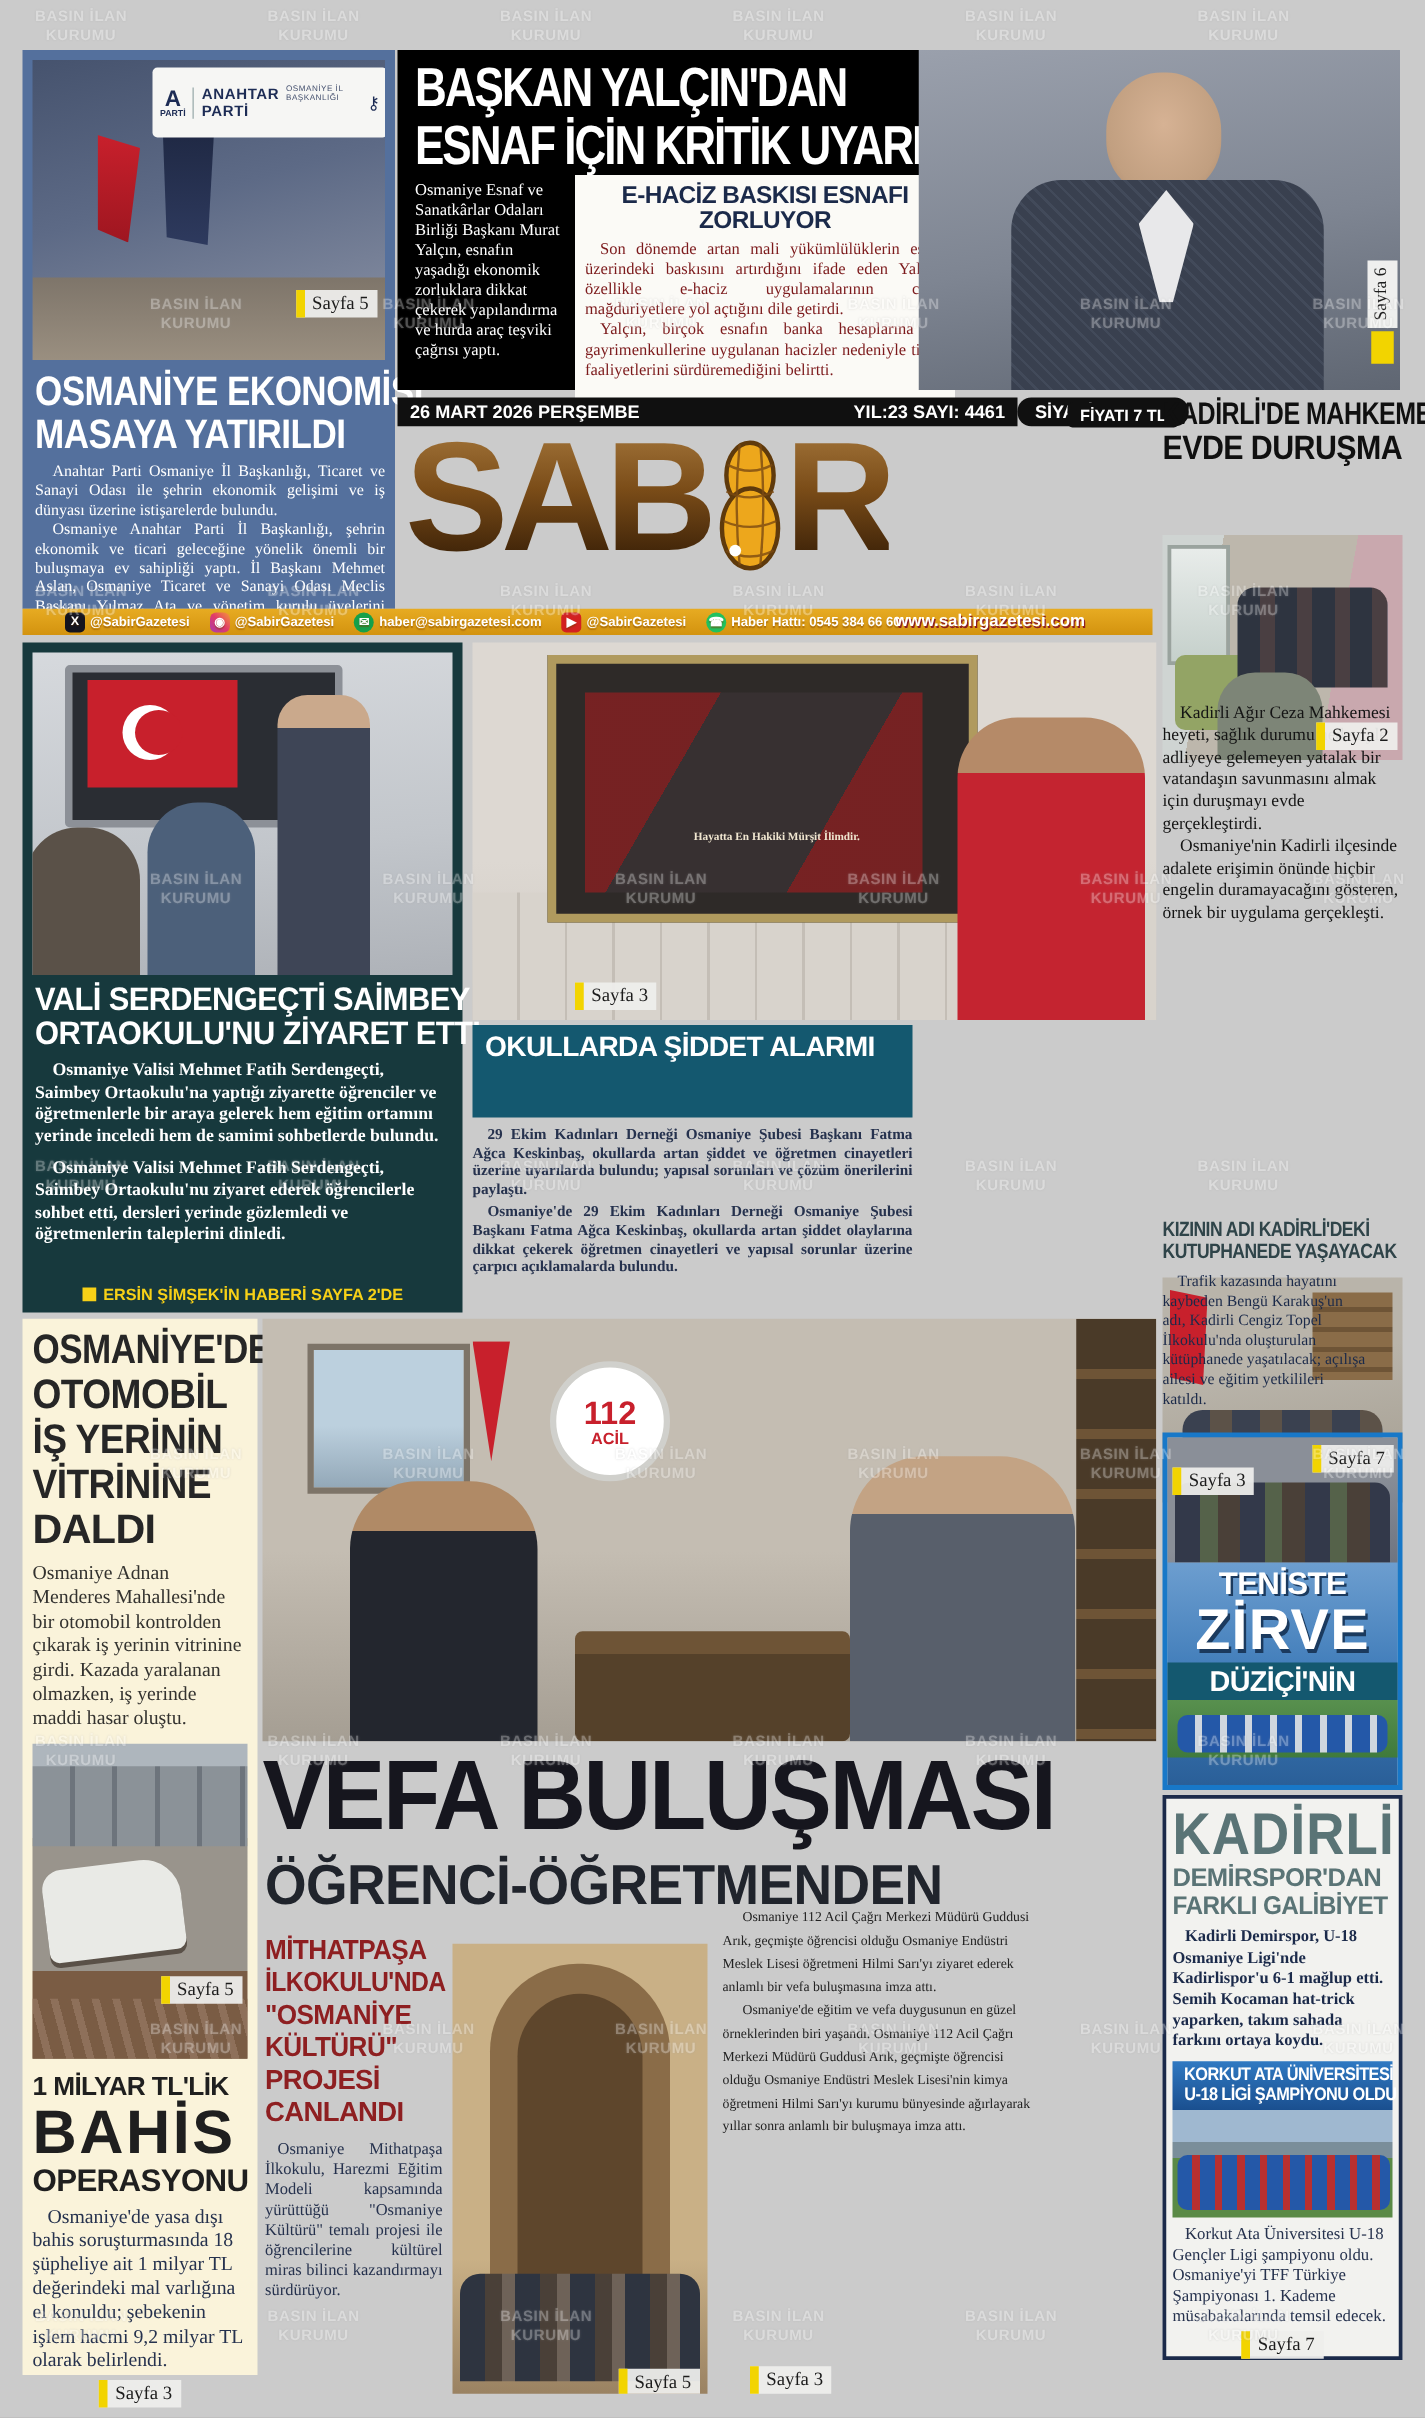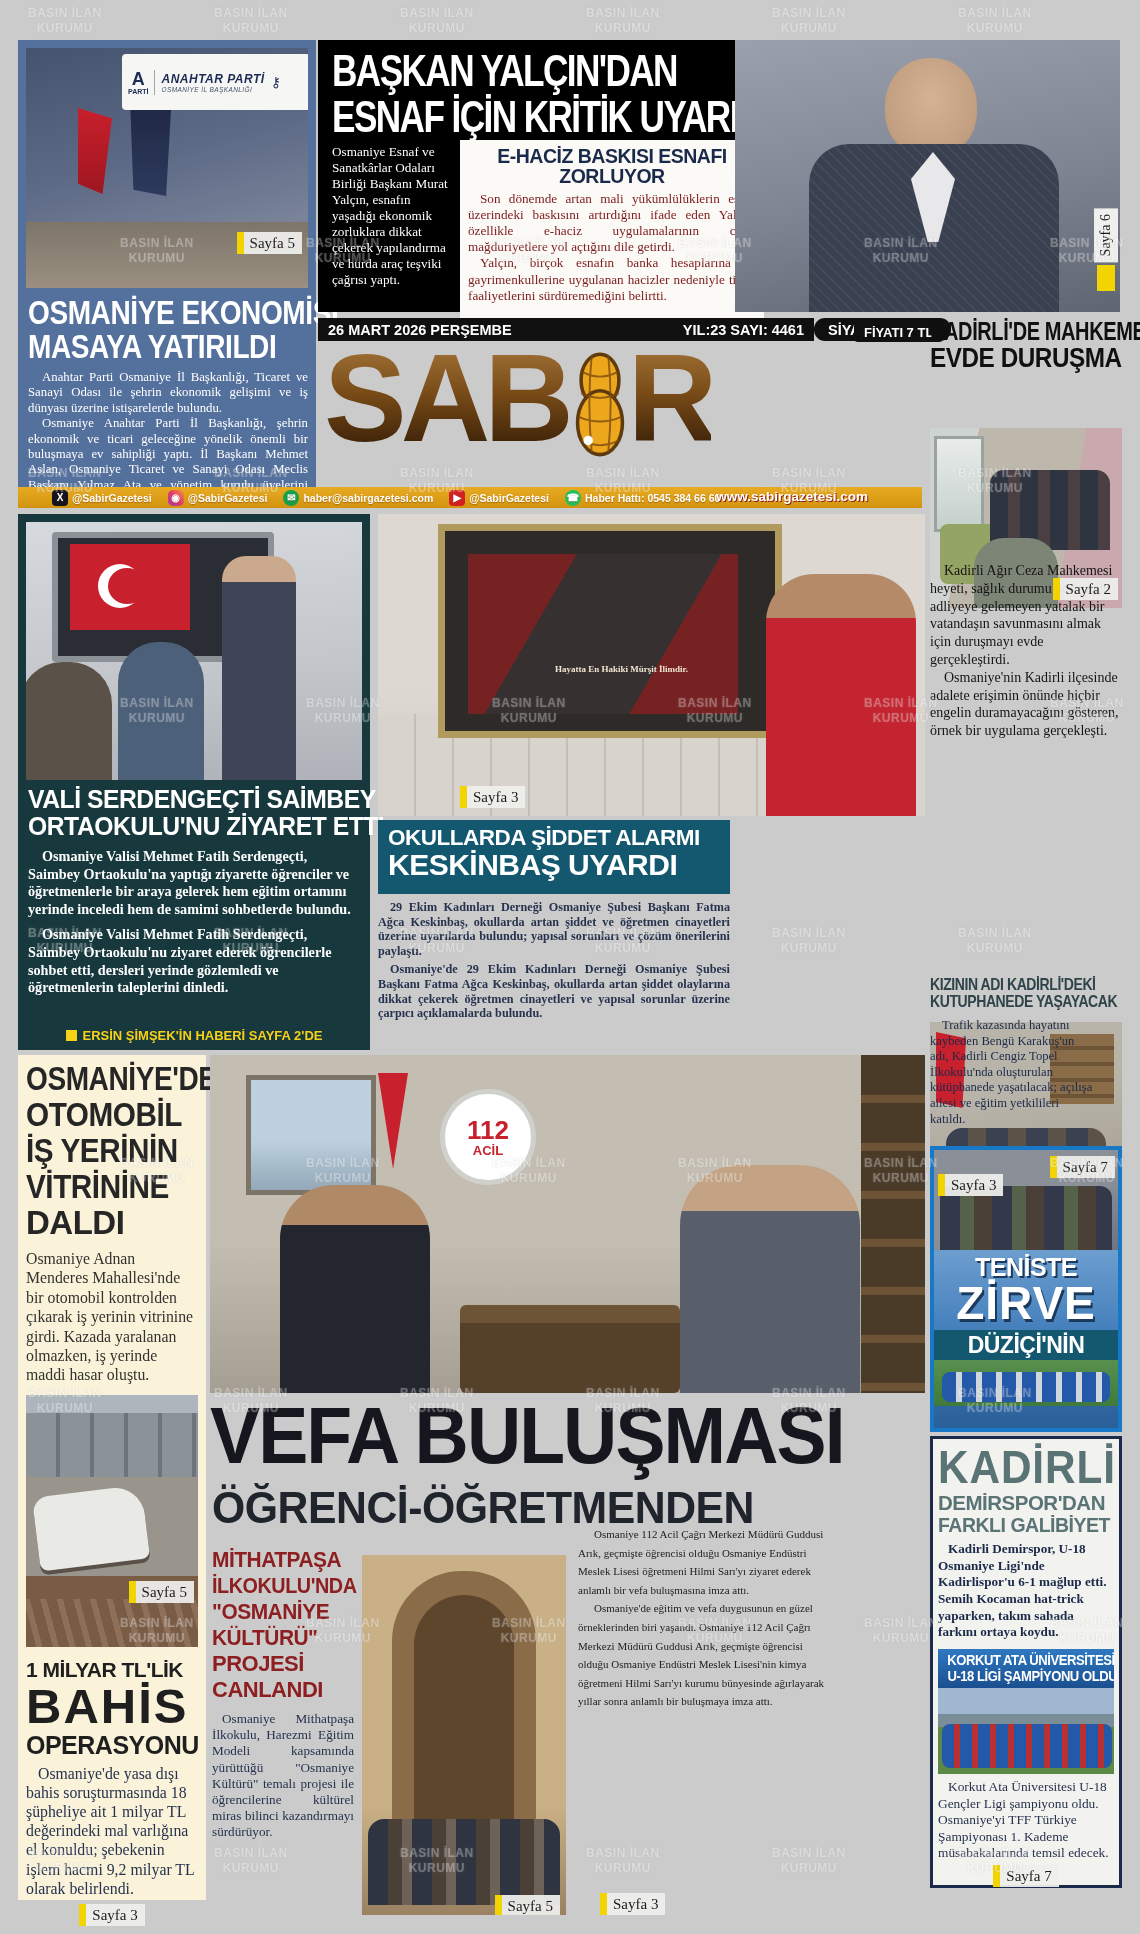--- a/index.html
+++ b/index.html
@@ -50,21 +50,21 @@
 
   <div class="abs" style="left:18px;top:40px;width:298px;height:447px;background:#54709d;">
     <div class="ph abs" style="left:8px;top:8px;width:282px;height:240px;background:linear-gradient(165deg,#46536e 0%,#5d6a86 45%,#8d94a6 100%);">
       <div class="abs" style="left:52px;top:60px;width:34px;height:86px;background:linear-gradient(180deg,#c8202c,#9e1620);clip-path:polygon(0 0,100% 12%,72% 100%,0 88%);"></div>
       <div class="abs" style="left:104px;top:44px;width:42px;height:104px;background:linear-gradient(180deg,#1d2640,#2e3a5e);clip-path:polygon(0 6%,100% 0,86% 100%,8% 94%);"></div>
       <div class="abs" style="left:96px;top:6px;width:176px;height:52px;background:#f6f6f4;border-radius:4px;display:flex;align-items:center;padding:2px 6px;gap:6px;">
         <div style="display:flex;flex-direction:column;align-items:center;border-right:1px solid #9aa;padding-right:6px;">
           <b style="font-size:18px;color:#1d2c55;line-height:1;">A</b>
           <span style="font-size:7px;font-weight:800;color:#1d2c55;">PARTİ</span>
         </div>
-        <div style="display:flex;flex-direction:column;font-style:italic;">
+        <div style="display:flex;flex-direction:row;">
           <b style="font-size:12px;color:#1d2c55;letter-spacing:.5px;">ANAHTAR PARTİ</b>
           <span style="font-size:6.5px;color:#44506e;letter-spacing:.4px;">OSMANİYE İL BAŞKANLIĞI</span>
         </div>
         <span style="color:#1d2c55;font-size:14px;">⚷</span>
       </div>
       <div class="abs" style="left:0;bottom:0;width:100%;height:66px;background:linear-gradient(180deg,#7e756a,#9a8f80);"></div>
       <span class="badge abs" style="right:6px;bottom:34px;">
           <i class="bar"></i>
           <b style="font-weight:400;">Sayfa 5</b>
         </span>
@@ -180,21 +180,20 @@
       <div class="abs" style="left:90px;top:40px;width:270px;height:160px;background:linear-gradient(120deg,#8e1f21 0 30%,#3a3234 30% 70%,#8e1f21 70%);opacity:.75;"></div>
       <div class="abs ser" style="left:150px;top:150px;color:#f0e6d0;font-size:9px;font-weight:700;margin-left:27px;">Hayatta En Hakiki Mürşit İlimdir.</div>
       <div class="abs" style="left:388px;top:60px;width:150px;height:242px;background:linear-gradient(180deg,#b58a68 0 44px,#c42430 44px 100%);border-radius:48px 48px 0 0;"></div>
       <span class="badge abs" style="left:82px;bottom:8px;">
           <i class="bar"></i>
           <b style="font-weight:400;">Sayfa 3</b>
         </span>
     </div>
     <div class="abs hl" style="left:0;top:306px;width:352px;height:74px;background:#14586f;color:#fff;padding:6px 10px;box-sizing:border-box;">
       <span style="font-size:22.5px;letter-spacing:-.5px;">OKULLARDA ŞİDDET ALARMI</span><br>
-      <span style="font-size:30px;letter-spacing:-.5px;">KESKİNBAŞ UYARDI</span>
     </div>
     <div class="ser abs" style="left:0;top:386px;width:352px;color:#26324e;font-size:12.2px;line-height:14.6px;font-weight:700;text-align:justify;">
       <p style="text-indent:12px;margin-bottom:4px;">29 Ekim Kadınları Derneği Osmaniye Şubesi Başkanı Fatma Ağca Keskinbaş, okullarda artan şiddet ve öğretmen cinayetleri üzerine uyarılarda bulundu; yapısal sorunları ve çözüm önerilerini paylaştı.</p>
       <p style="text-indent:12px;">Osmaniye'de 29 Ekim Kadınları Derneği Osmaniye Şubesi Başkanı Fatma Ağca Keskinbaş, okullarda artan şiddet olaylarına dikkat çekerek öğretmen cinayetleri ve yapısal sorunlar üzerine çarpıcı açıklamalarda bulundu.</p>
     </div>
   </div>
 
   <div class="abs" style="left:930px;top:318px;width:192px;height:1616px;">
 
     <div class="hl" style="color:#101010;font-size:25px;white-space:nowrap;">

